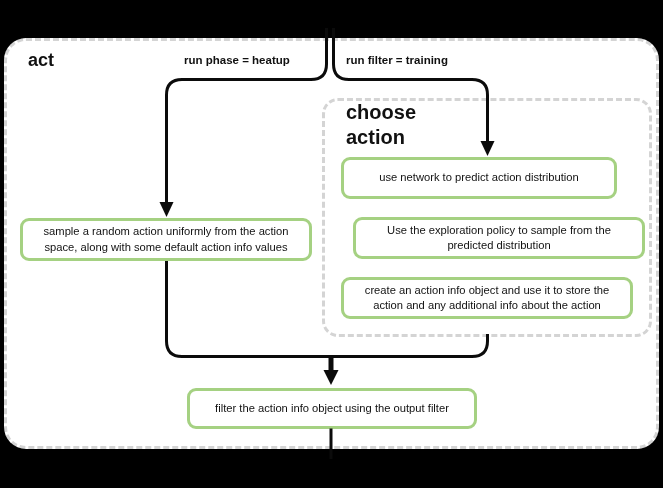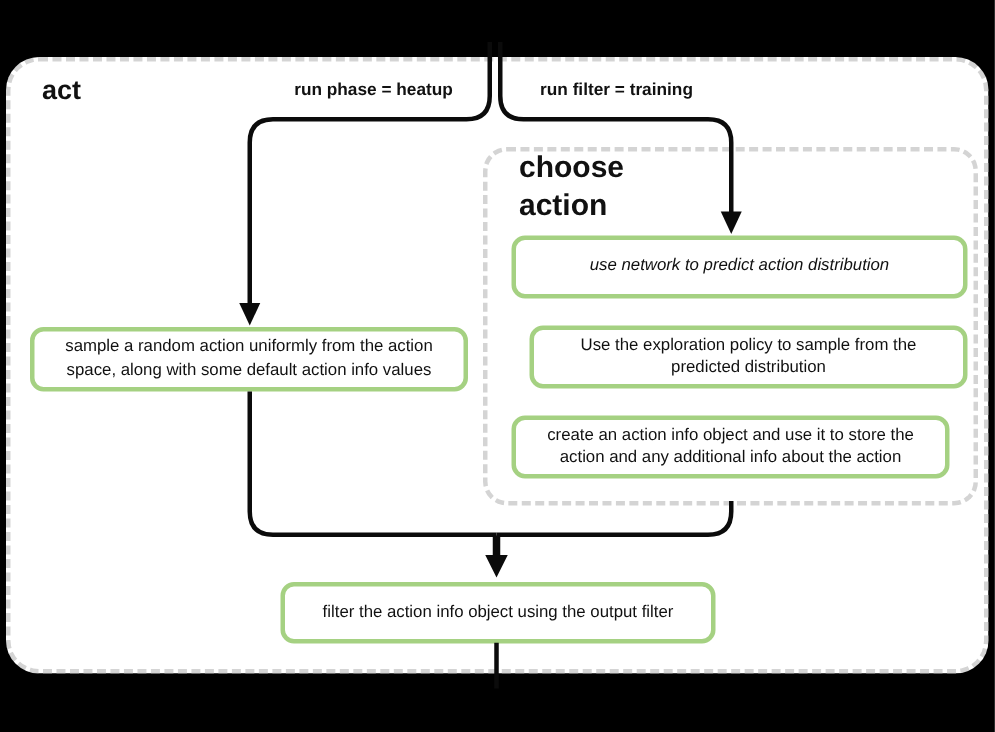--- a/index.html
+++ b/index.html
@@ -18,21 +18,21 @@
     border:3px dashed var(--frame-border,#d4d4d4);
     border-radius:22px;
   }
   .act-title{
     position:absolute;left:28px;top:50px;
     font-size:18px;font-weight:bold;color:#111;
   }
   .branch-label{
     position:absolute;top:54px;width:130px;
     font-size:11.5px;font-weight:bold;color:#111;
-    text-align:center;white-space:nowrap;
+    white-space:nowrap;
   }
   .branch-label.heatup{left:184px;}
   .branch-label.training{left:346px;}
   
   .choose-group{
     position:absolute;left:322px;top:98px;width:330px;height:239px;
     box-sizing:border-box;
     border:3px dashed var(--frame-border,#d6d6d6);
     border-radius:16px;
     background:transparent;
@@ -47,21 +47,21 @@
     box-sizing:border-box;
     background:var(--surface,#fff);
     border:3px solid var(--node-border,#a5d182);
     border-radius:9px;
     display:flex;align-items:center;justify-content:center;
     text-align:center;
     font-size:11.2px;line-height:1.35;color:#111;
     padding:2px 11px;
   }
   .node-sample{left:20px;top:218px;width:292px;height:43px;}
-  .node-predict{left:341px;top:157px;width:304px;height:42px;font-style:italic;}
+  .node-predict{left:341px;top:157px;width:276px;height:42px;}
   .node-explore{left:341px;top:217px;width:292px;height:42px;margin-left:12px;}
   .node-create{left:341px;top:277px;width:292px;height:42px;}
   .node-filter{left:187px;top:388px;width:290px;height:41px;}
   
   .flow{
     position:absolute;left:0;top:0;width:663px;height:488px;
     pointer-events:none;
   }
   .flow path{stroke:var(--line,#0b0b0b);stroke-width:3;fill:none;}
   .flow path.stem{stroke-width:5;}

